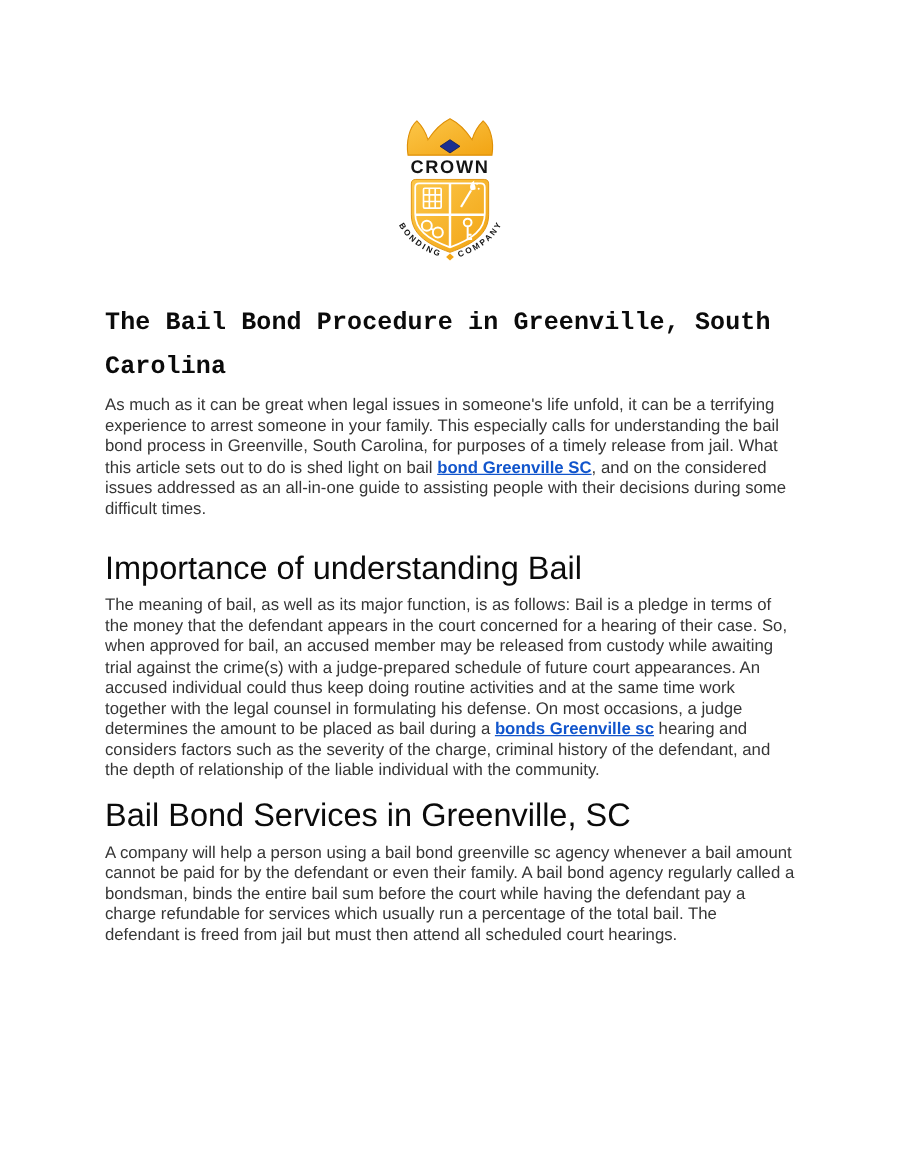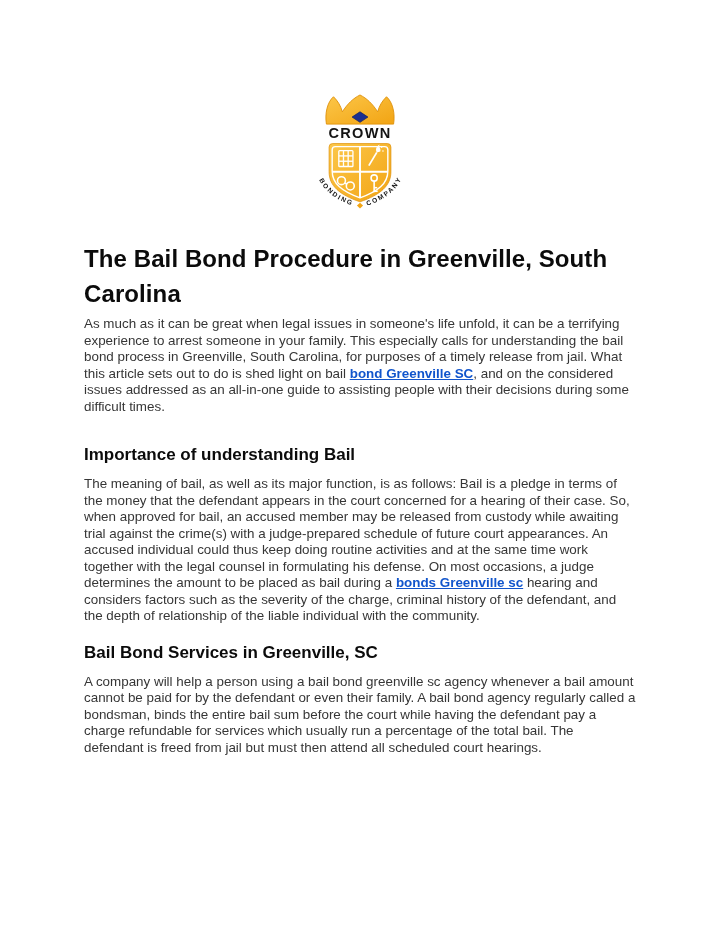--- a/index.html
+++ b/index.html
@@ -15,31 +15,32 @@
   .content { padding: 0 84px; }
   .logo-wrap {
     padding-top: 94px;
     display: flex;
     justify-content: center;
   }
   .logo-svg { display: block; }
   .logo-svg .gold-fill { fill: url(#goldGrad); }
   .doc-title {
     margin: 32px 0 0 0;
-    font-size: 24px;
+    font-size: 20px;
     line-height: 35px;
     font-weight: bold;
     color: var(--heading-color, #000);
     letter-spacing: 0.1px;
+    font-family: Liberation Mono, monospace;
   }
   .section-heading {
     margin: 28px 0 0 0;
-    font-size: 17px;
+    font-size: 26px;
     line-height: 23px;
-    font-weight: 700;
+    font-weight: 400;
     color: var(--heading-color, #000);
   }
   .section-heading.second { margin-top: 16px; }
   .body-par {
     margin: 10px 0 0 0;
     font-size: 13.4px;
     line-height: 16.5px;
     color: var(--text-color, #363636);
   }
   .body-par.first { margin-top: 5px; }

